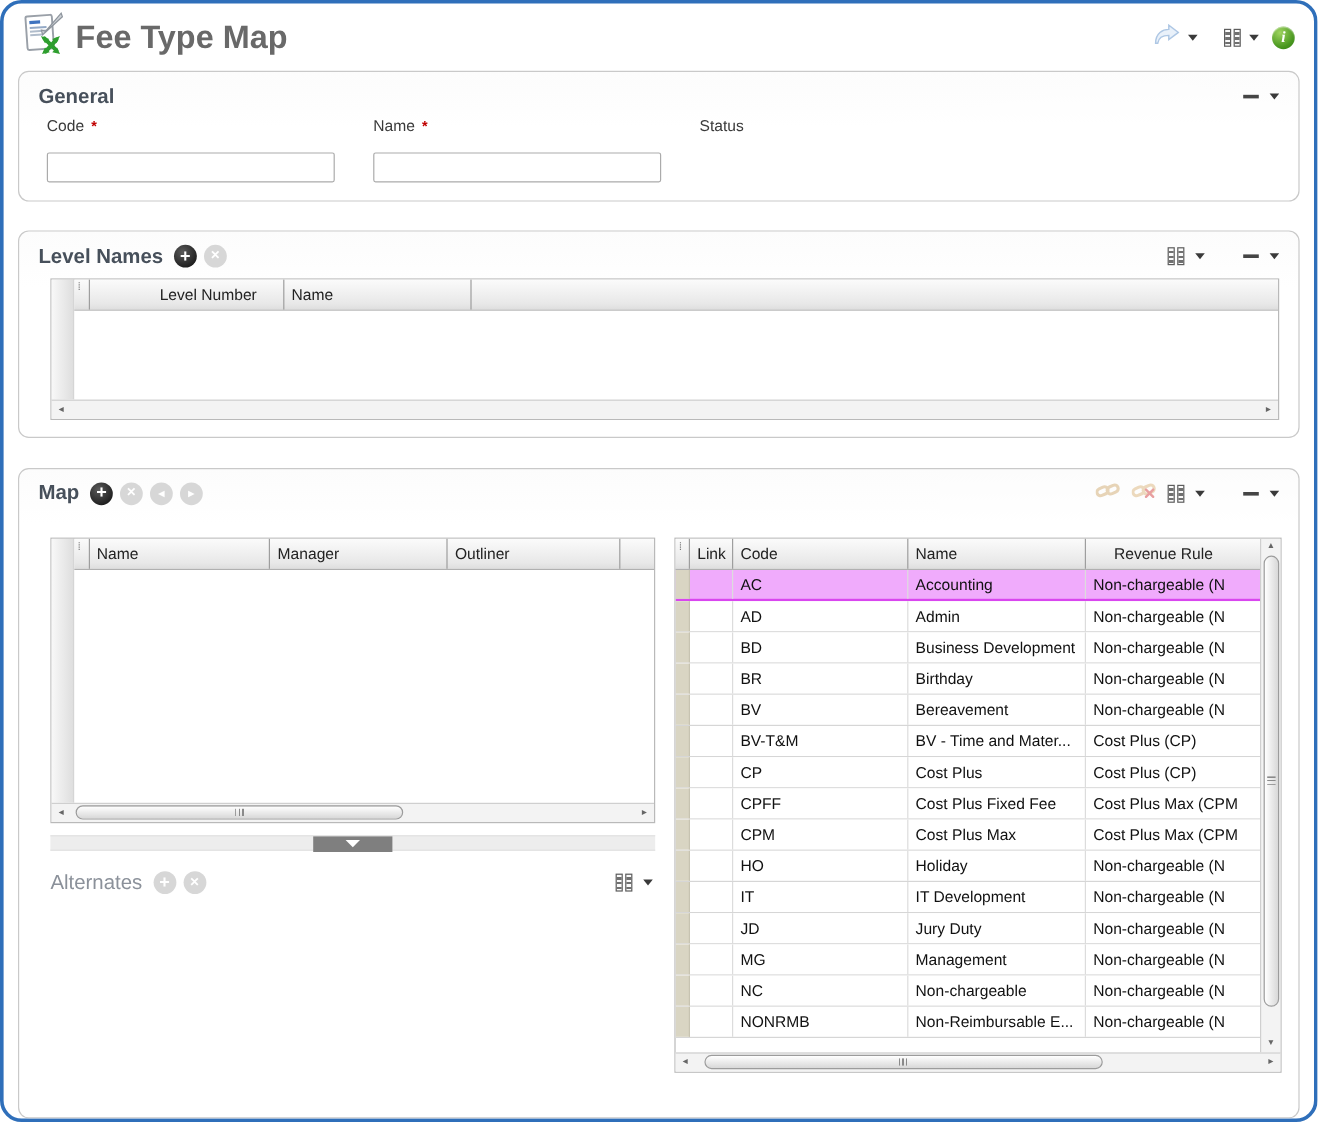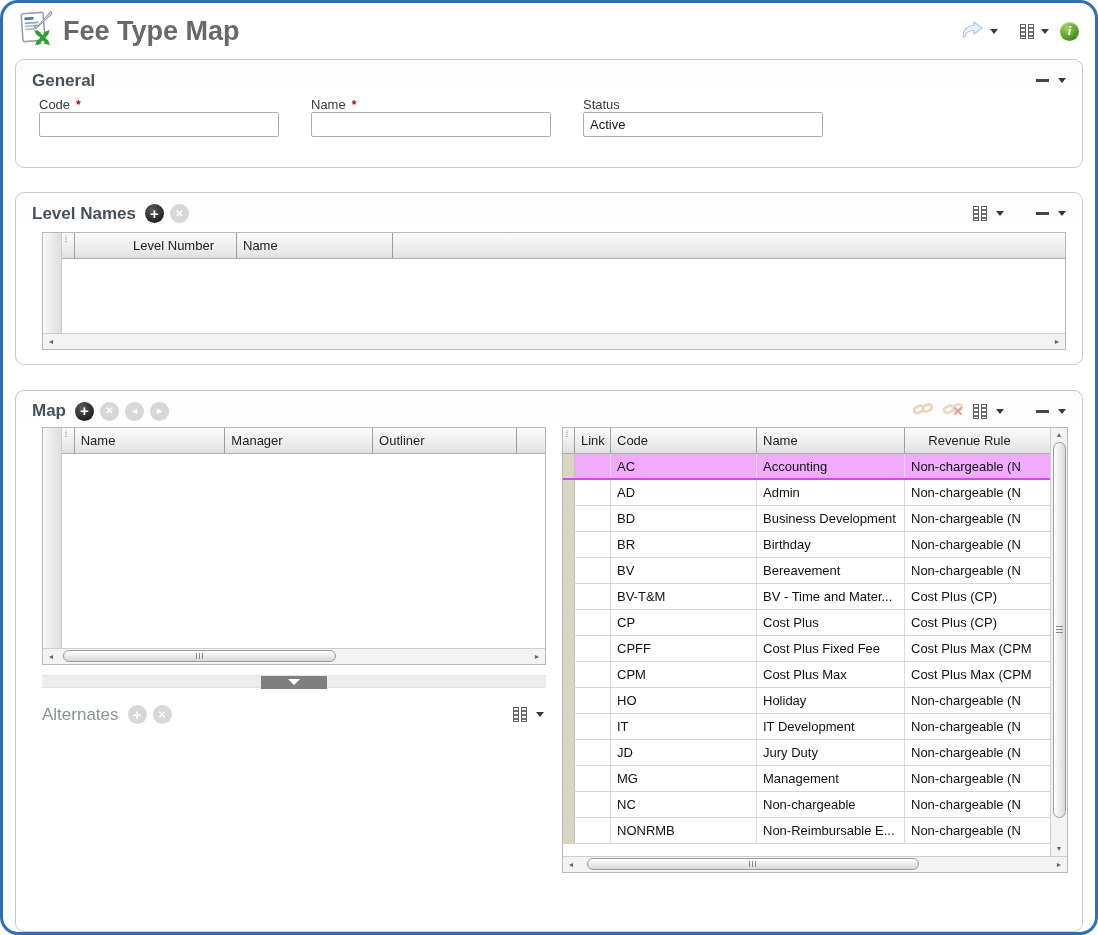--- a/index.html
+++ b/index.html
@@ -15,37 +15,37 @@
   .cols-icon i{width:6px;height:15px;border:1px solid #5d5d5d;background:repeating-linear-gradient(180deg,#fafafa 0 2px,#707070 2px 4px);}
   .info-icon{width:19px;height:19px;border-radius:50%;margin-left:4px;
       background:radial-gradient(circle at 35% 28%,#9ed45f,#49971f 65%,#2f7a12);
       color:#fff;font:italic bold 13px "Liberation Serif",serif;display:flex;align-items:center;justify-content:center;
       box-shadow:inset 0 1px 1px rgba(255,255,255,.55);}
   .gap8{width:8px;}
   
   .panel{margin:0 12px;border:1px solid #c9c9c9;border-radius:9px;background:linear-gradient(180deg,#fcfcfc,#ffffff 46px);}
   #general{margin-top:2px;height:124px;}
   #level-names{margin-top:24px;height:196px;display:flex;flex-direction:column;}
-  #map{margin-top:25px;height:616px;display:flex;flex-direction:column;}
+  #map{margin-top:25px;height:616px;display:flex;flex-direction:column;gap:21px;}
   .panel-head{display:flex;align-items:center;padding:9px 16px 0 16px;height:32px;flex:0 0 auto;}
   .panel-head h2{font-size:17px;font-weight:bold;color:#47505b;margin:0;}
   .head-btns{display:flex;align-items:center;gap:6px;margin-left:9px;}
   .cbtn{width:19px;height:19px;border-radius:50%;display:flex;align-items:center;justify-content:center;color:#fff;flex:0 0 auto;}
   .cbtn.dark{background:radial-gradient(circle at 38% 32%,#5a5a5a,#1e1e1e 75%);}
   .cbtn.pale{background:#d7d7d7;}
   .cbtn .plus{font:bold 15px/15px "Liberation Sans",sans-serif;margin-top:-1px;}
   .cbtn .x{font:bold 10px/10px "Liberation Sans",sans-serif;}
   .cbtn .arr{font:bold 9px/9px "Liberation Sans",sans-serif;}
   .panel-controls{margin-left:auto;display:flex;align-items:center;gap:9px;}
   .minus-icon{width:13px;height:3px;background:#454545;display:inline-block;}
   .wide-gap{width:14px;}
   
   .fields{display:flex;gap:32px;padding:5px 16px 0 23px;}
   .field{width:240px;}
-  .field label{display:block;font-size:13px;color:#3a3a3a;margin-bottom:0;}
+  .field label{display:block;font-size:13px;color:#3a3a3a;margin-bottom:15px;}
   .req{color:#c00000;font-size:12px;font-weight:bold;margin-left:6px;}
   .field input{width:240px;height:25px;border:1px solid #ababab;border-radius:2px;padding:2px 6px;font:13px "Liberation Sans",sans-serif;color:#111;background:#fff;}
   
   .grid{border:1px solid #b9b9b9;background:#fff;display:flex;flex-direction:column;}
   .grid-main{display:flex;flex:1;min-height:0;}
   .side-strip{width:19px;background:linear-gradient(90deg,#f8f8f8,#dedede);border-right:1px solid #cccccc;flex:0 0 auto;}
   .grid-cols{flex:1;display:flex;flex-direction:column;min-width:0;}
   .ghead{display:flex;height:26px;background:linear-gradient(#fbfbfb,#e8e8e8 80%,#dedede);border-bottom:1px solid #b0b0b0;flex:0 0 auto;}
   .hc{font-size:13px;color:#222;padding:5px 22px 0 6px;border-right:1px solid #9e9e9e;white-space:nowrap;overflow:hidden;}
   .hc.dots{width:13px;color:#7a7a7a;font-size:9px;line-height:7px;padding:3px 0 0 3px;letter-spacing:-1px;}
@@ -149,21 +149,20 @@
       <div class="field">
         <label><span>Code</span><span class="req">*</span></label>
         <input type="text" value="" style="">
       </div>
       <div class="field">
         <label><span>Name</span><span class="req">*</span></label>
         <input type="text" value="" style="">
       </div>
       <div class="field">
         <label><span>Status</span></label>
-        <input type="text" value="Active" style="">
       </div>
     </div>
   </section>
 
   <section class="panel" id="level-names">
     <div class="panel-head">
       <h2>Level Names</h2>
       <div class="head-btns">
         <span class="cbtn dark">
             <span class="plus">+</span>

